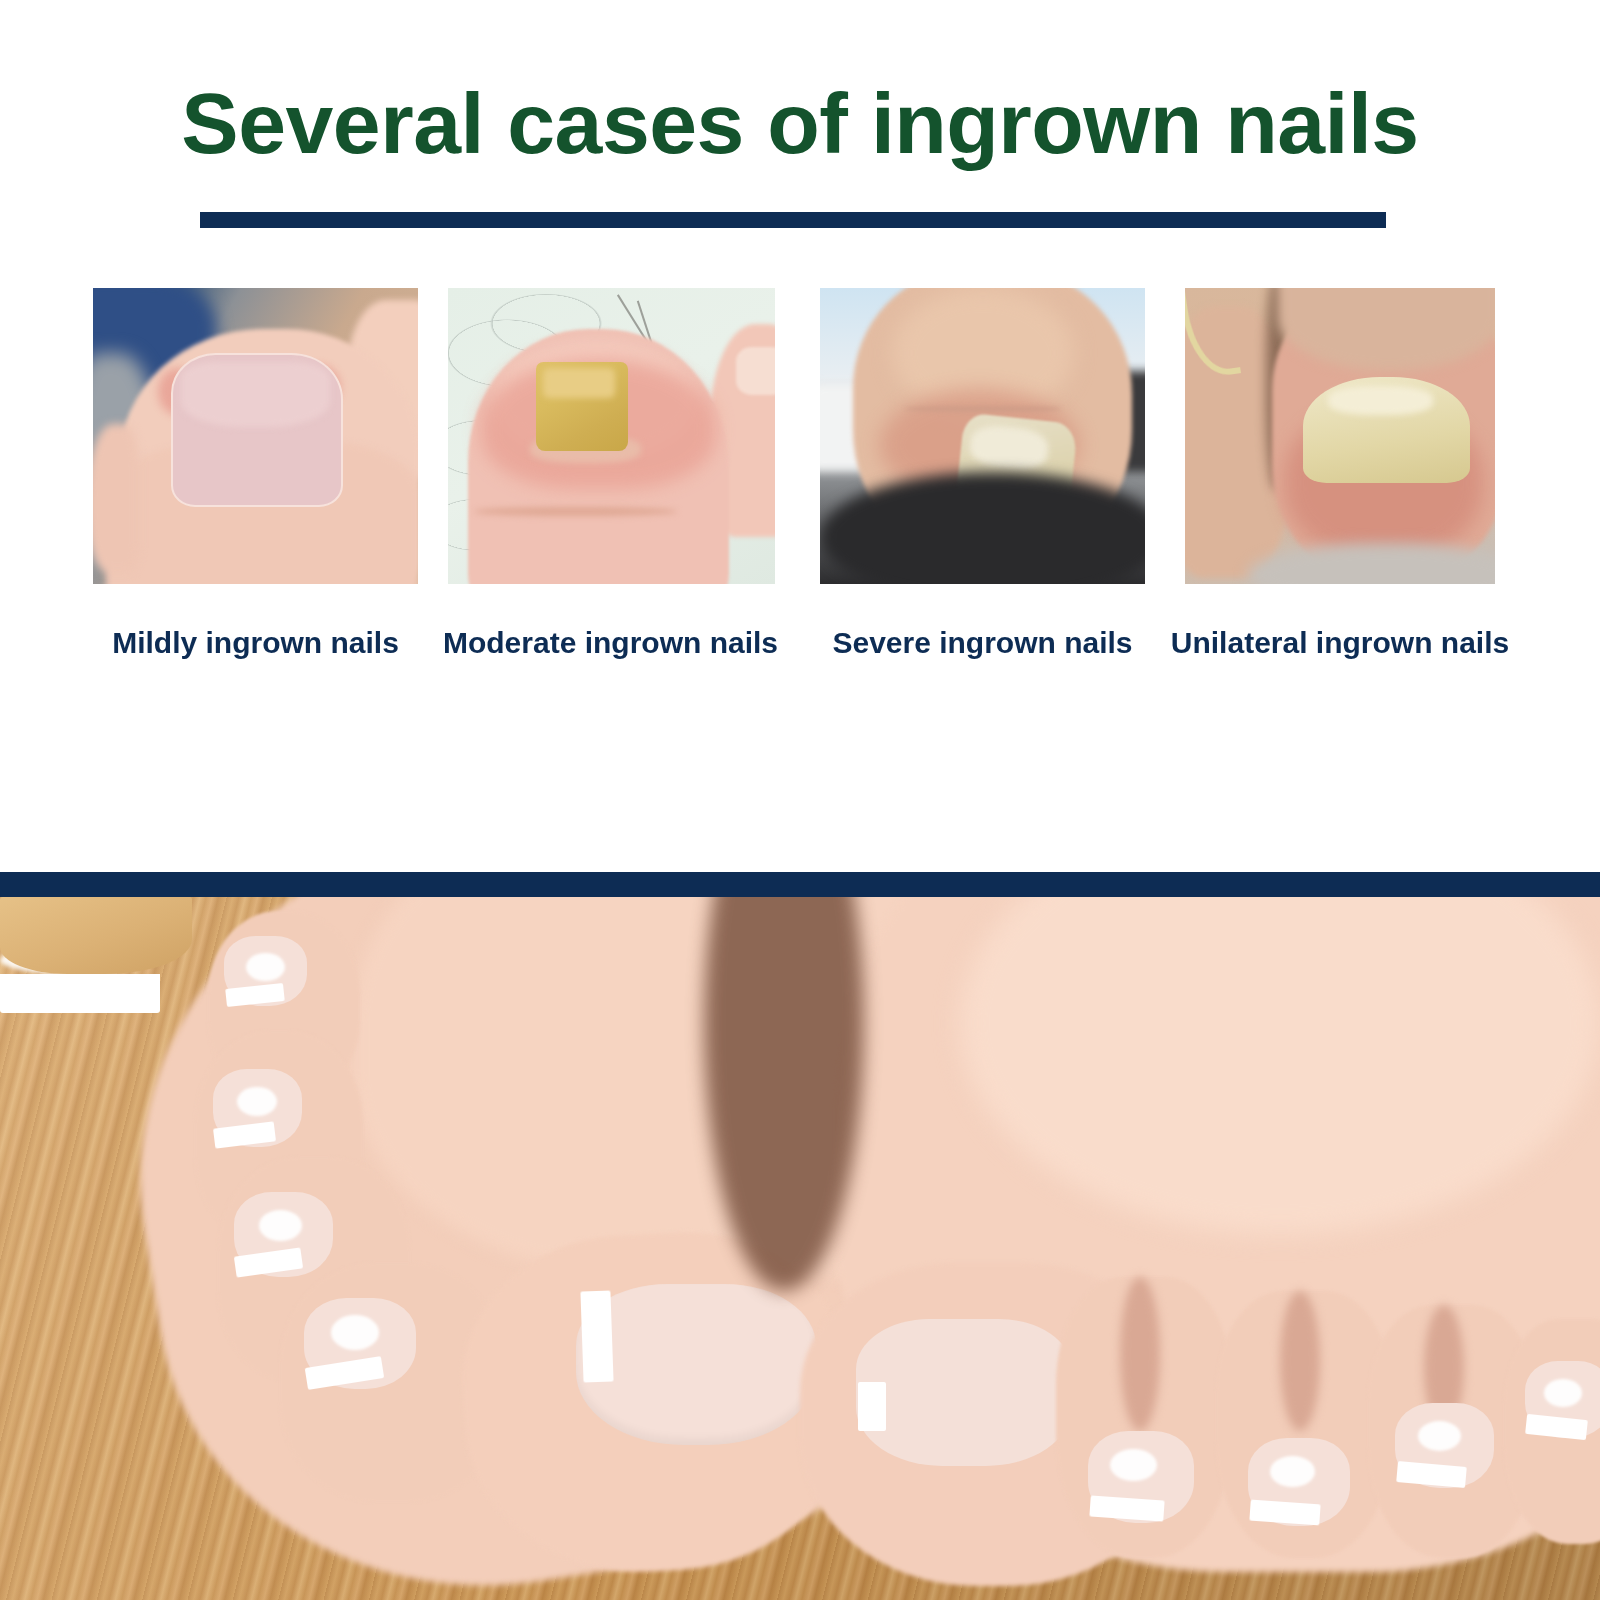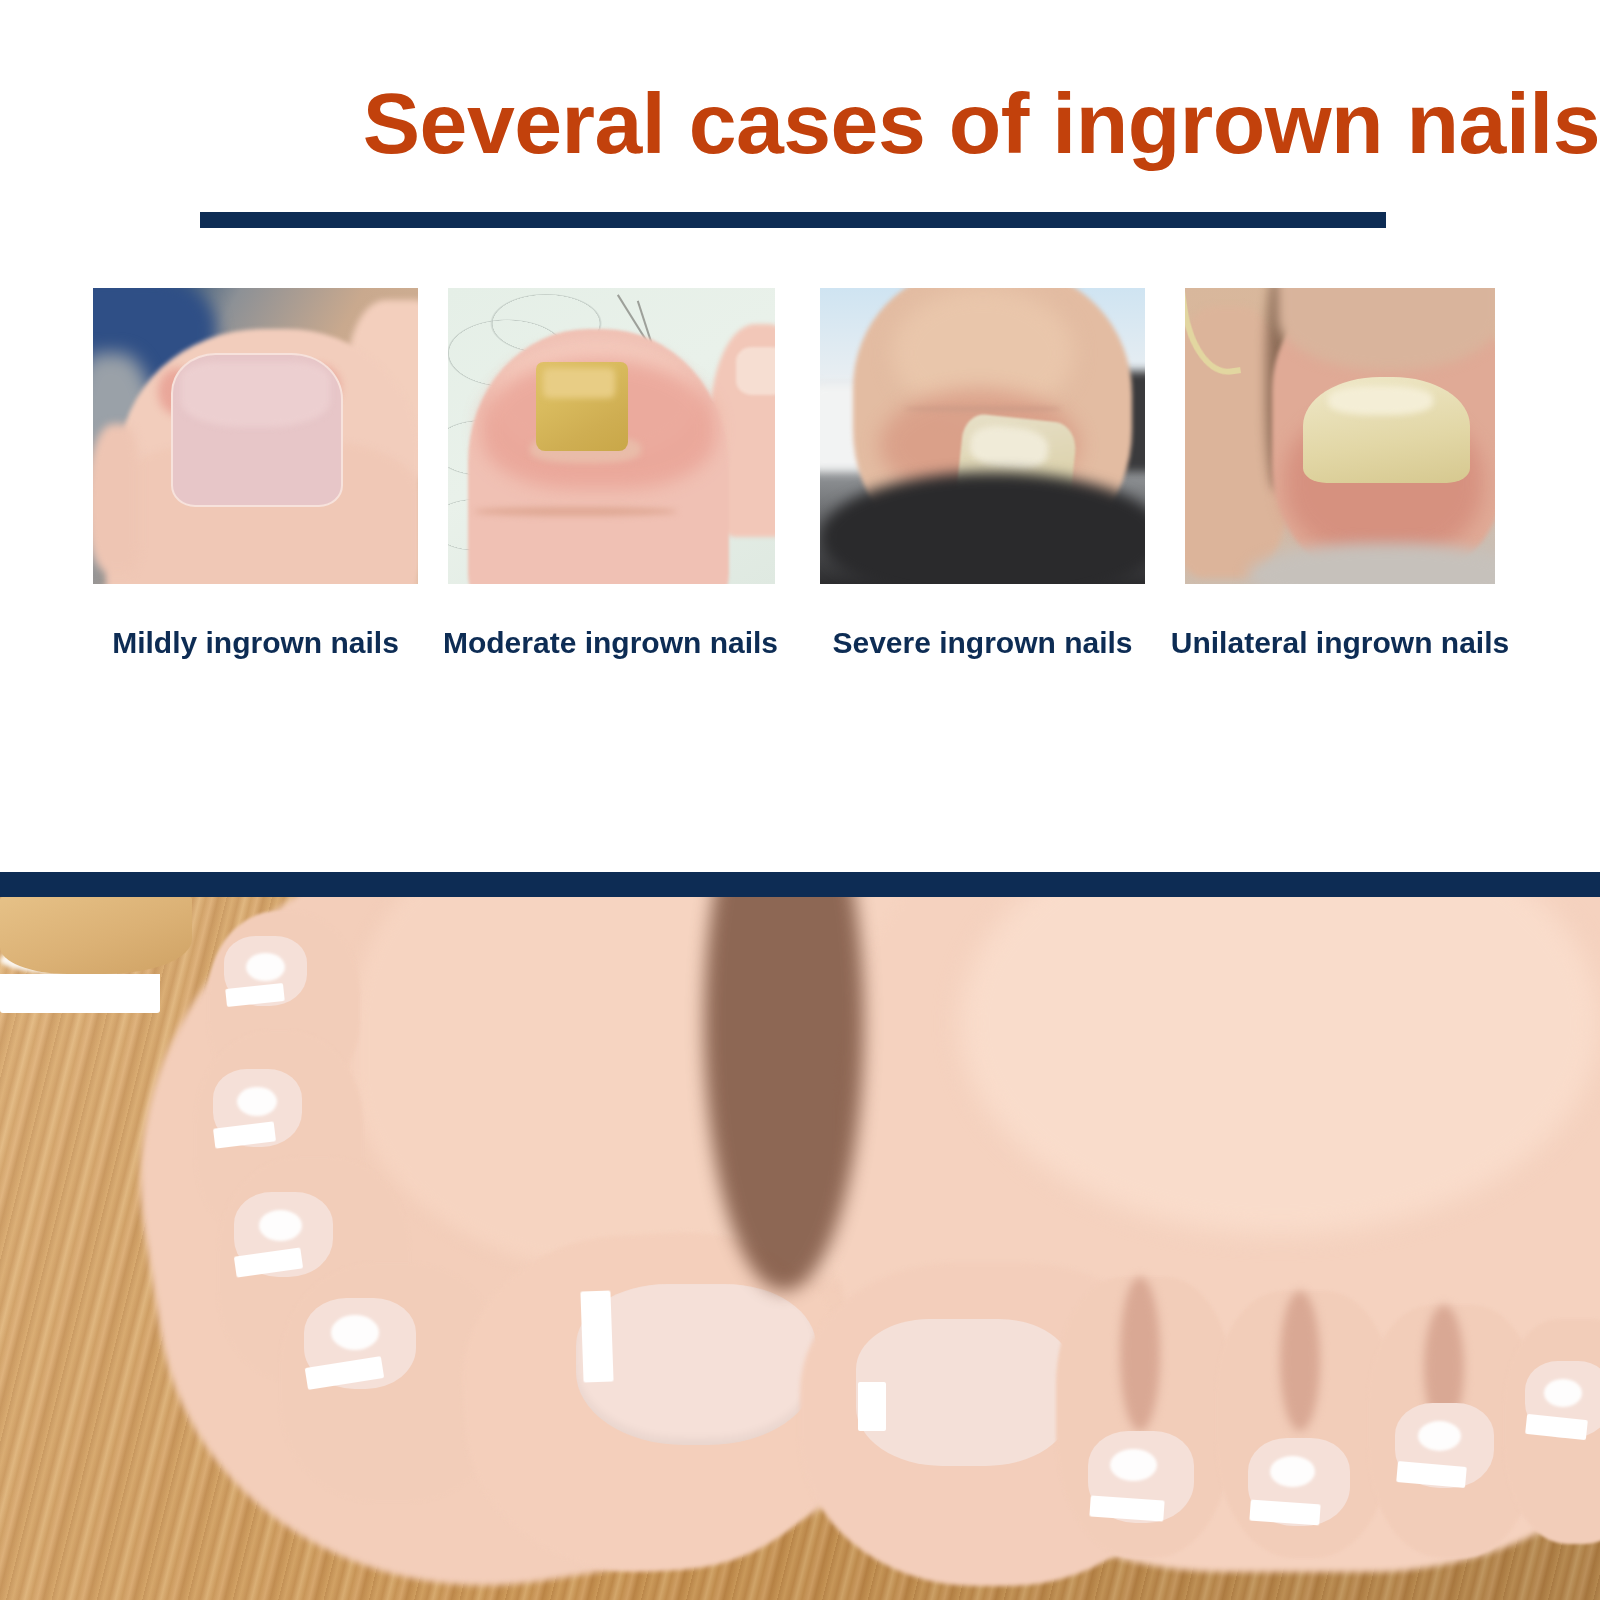--- a/index.html
+++ b/index.html
@@ -26,24 +26,24 @@
     left: 0; top: 0;
     width: 1600px;
     height: 874px;
     background: #ffffff;
   }
 
   .title-main {
     position: absolute;
     left: 0; top: 78px;
     width: 1600px;
-    text-align: right;
+    text-align: center;
     font-size: 86px;
     font-weight: bold;
-    color: #c2410c;
+    color: #14532d;
     letter-spacing: -0.5px;
     line-height: 1.05;
   }
 
   .title-rule {
     position: absolute;
     left: 200px; top: 212px;
     width: 1186px;
     height: 16px;
     background: #0d2c54;

